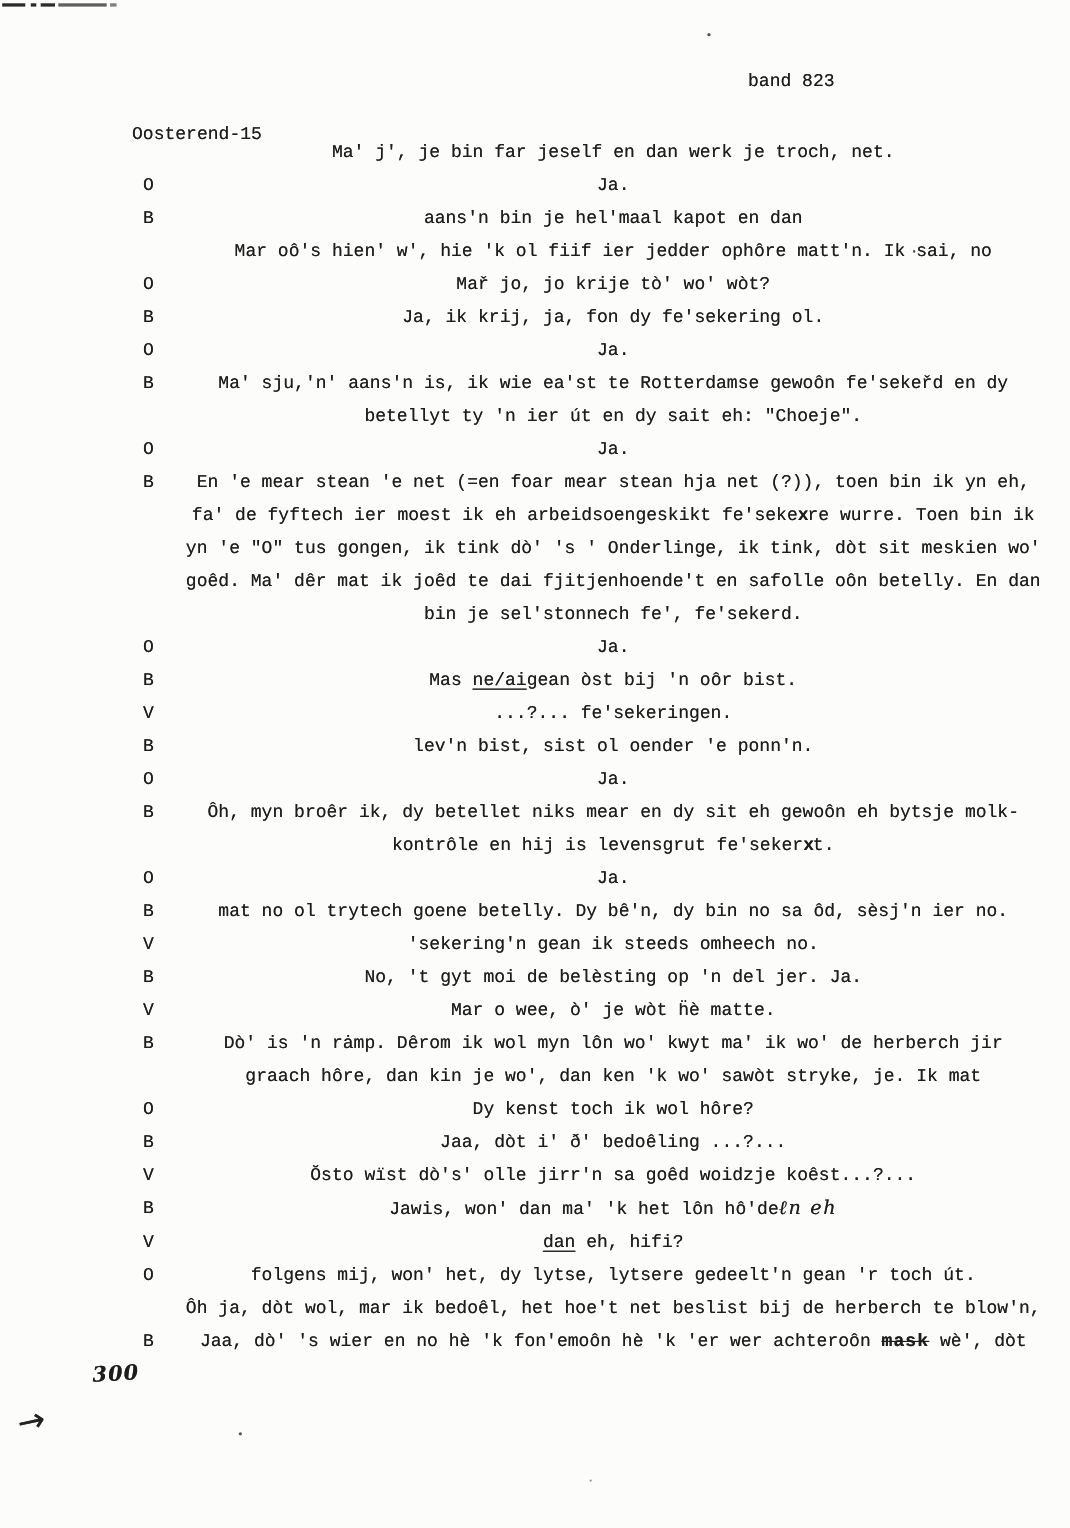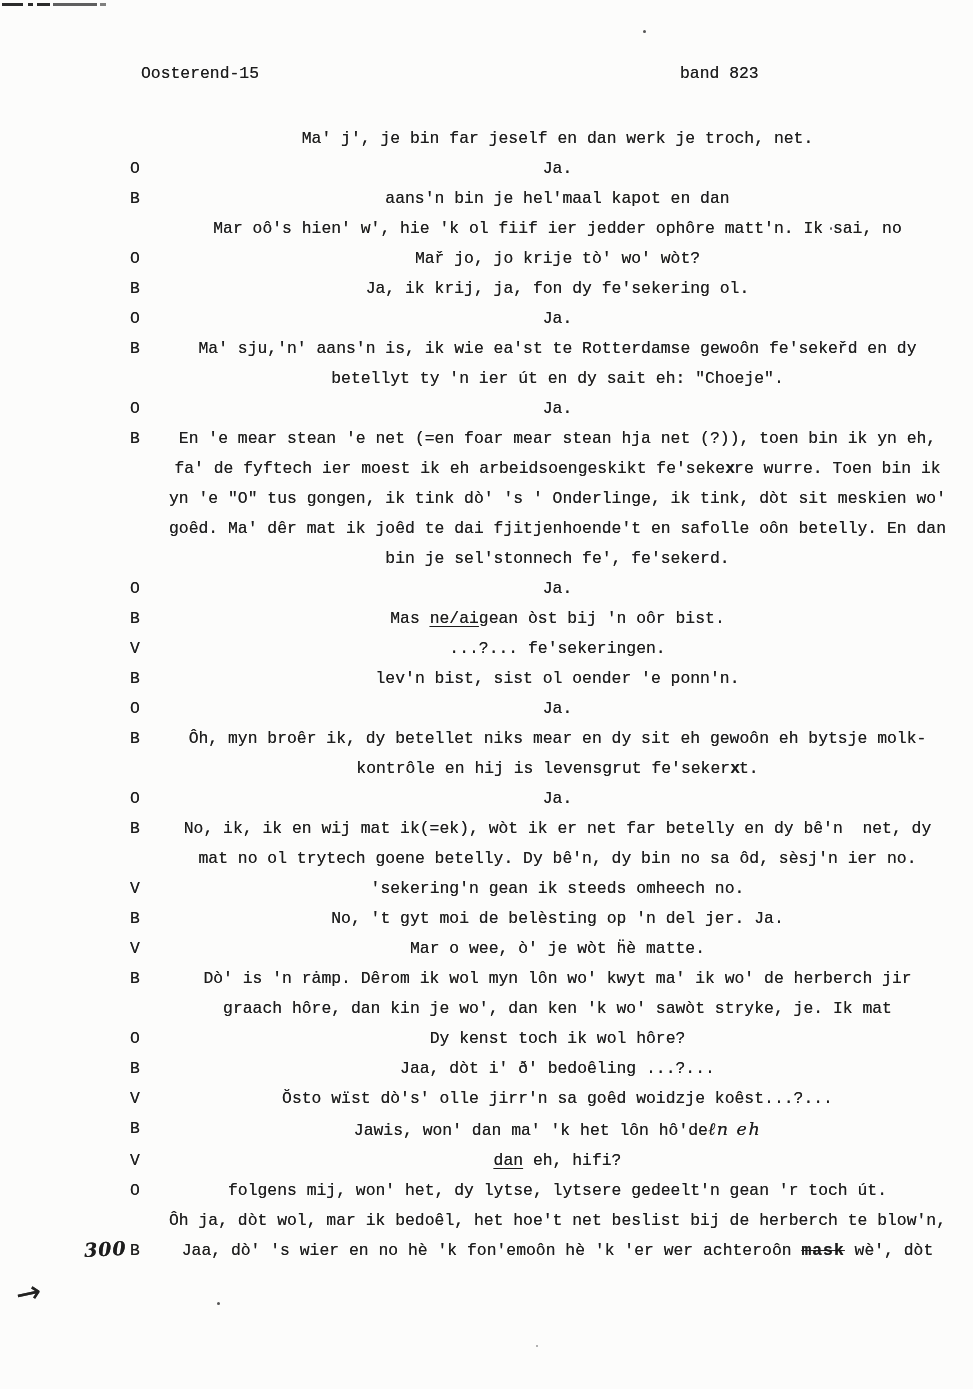--- a/index.html
+++ b/index.html
@@ -7,21 +7,21 @@
     position:relative;
     width:973px;height:1389px;
     margin:0 auto;
     background:#fcfcfb;
     font-family:"Liberation Mono","DejaVu Sans Mono",monospace;
     color:#1d1d1d;
     overflow:hidden;
     text-shadow:0 0 .5px rgba(20,20,20,.75);
   }
   .hdr{position:absolute;top:64px;font-size:16.4px;white-space:pre;}
-  .hdr-left{left:141px;}
+  .hdr-left{left:120px;margin-top:48px;}
   .hdr-right{left:680px;}
   .body-text{
     position:absolute;left:123px;top:124px;width:845px;
     font-size:16.4px;line-height:30px;text-align:center;
   }
   .entry{display:grid;grid-template-columns:24px 1fr;}
   .speaker{white-space:pre;}
   .line{white-space:pre;}
   .seg-u{text-decoration:underline;text-underline-offset:3px;}
   .seg-b{font-weight:bold;letter-spacing:-1px;}
@@ -165,21 +165,20 @@
       </div>
       <div class="entry">
         <span class="speaker">O</span>
         <div>
           <div class="line"><span>Ja.</span></div>
         </div>
       </div>
       <div class="entry">
         <span class="speaker">B</span>
         <div>
-          <div class="line"><span>No, ik, ik en wij mat ik(=ek), wòt ik er net far betelly en dy bê'n  net, dy</span></div>
           <div class="line"><span>mat no ol trytech goene betelly. Dy bê'n, dy bin no sa ôd, sèsj'n ier no.</span></div>
         </div>
       </div>
       <div class="entry">
         <span class="speaker">V</span>
         <div>
           <div class="line"><span>'sekering'n gean ik steeds omheech no.</span></div>
         </div>
       </div>
       <div class="entry">

